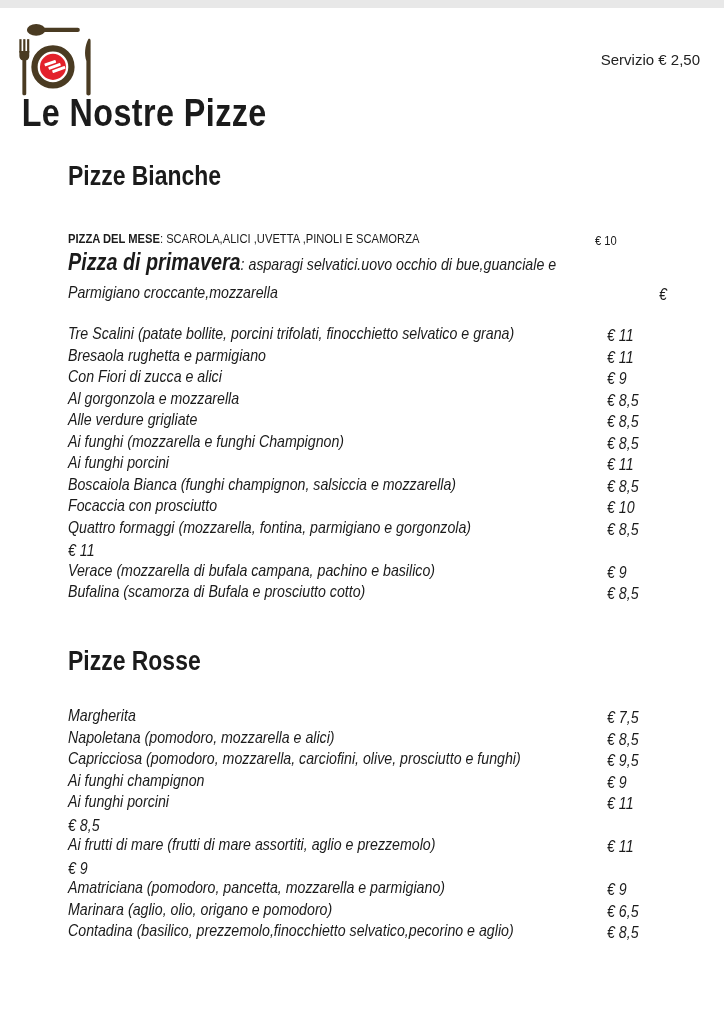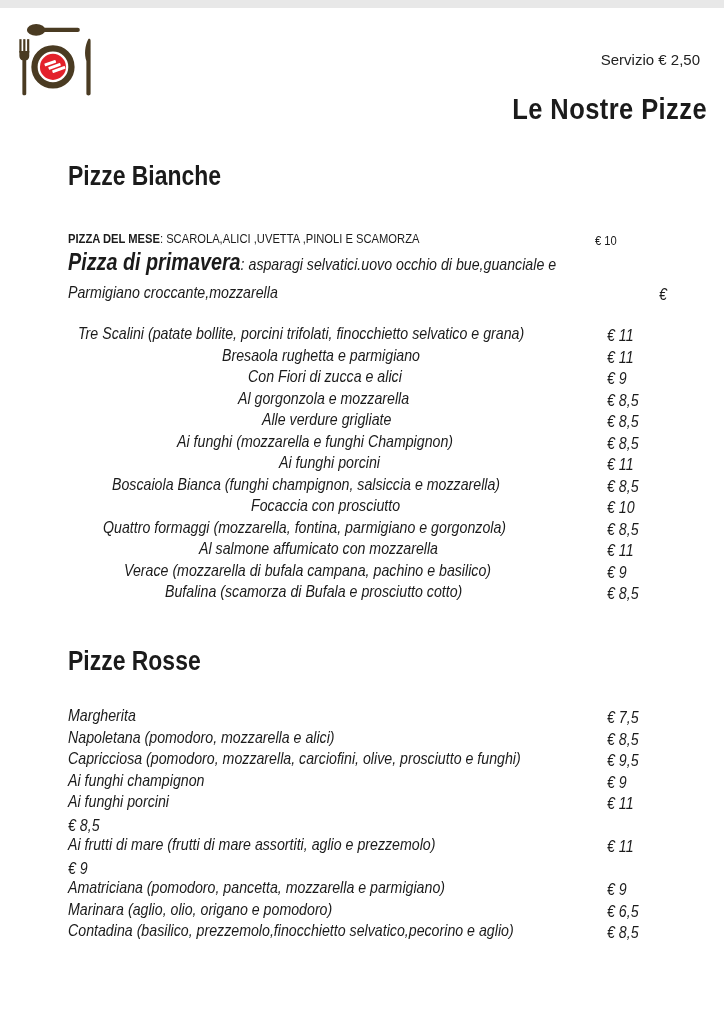--- a/index.html
+++ b/index.html
@@ -9,40 +9,40 @@
     font-family:"Liberation Sans", sans-serif; color:#1b1b1b;
   }
   
   .sc { display:inline-block; transform:scaleX(0.86); transform-origin:0 50%; white-space:nowrap; }
   .sc-c { display:inline-block; transform:scaleX(0.85); transform-origin:50% 50%; white-space:nowrap; }
 
   .logo { position:absolute; left:14px; top:11px; width:88px; height:84px; }
 
   .service { position:absolute; top:43px; right:24px; font-size:15px; color:#222; }
 
-  .title { position:absolute; top:84px; left:0; right:0; margin:0; text-align:right;
-           font-size:30px; font-weight:bold; letter-spacing:0.5px; }
+  .title { position:absolute; top:84px; left:0; right:0; margin:0; text-align:left;
+           font-size:38px; font-weight:bold; letter-spacing:0.5px; }
 
   .heading { position:absolute; left:68px; margin:0; font-size:27px; font-weight:bold; }
   .heading .sc { transform:scaleX(0.85); }
   .h-bianche { top:153px; }
   .h-rosse  { top:638px; }
 
   .specials { position:absolute; left:68px; top:218px; width:600px; }
   .sp-row1 { display:flex; line-height:24px; height:25px; font-size:13px;align-items:flex-end; }
   .sp-row1 .name { width:527px; flex:none; }
   .sp-row1 b { font-weight:bold; }
   .sp-row2 { line-height:23px; height:30px; font-style:italic; }
   .sp-row2 .big { font-weight:bold; font-size:23px; }
   .sp-row2 .rest { font-size:16.5px; }
   .sp-row3 { display:flex; line-height:22px; height:22px; font-style:italic; font-size:16.5px;justify-content:space-between; }
   .sp-row3 .name { width:539px; flex:none; }
 
   .list { position:absolute; left:68px; width:640px; }
-  .list-bianche { top:315px;text-align:center; }
+  .list-bianche { top:315px; }
   .list-rosse  { top:697px; }
   .row { display:flex; line-height:21.5px; height:21.5px; font-style:italic; font-size:16.5px; }
   .row .name { width:539px; flex:none; }
   .row .price, .sp-price { position:relative; top:2px; }
 </style>
 </head>
 <body>
 
 <div class="page">
 
@@ -124,21 +124,20 @@
       </div>
     <div class="row">
         <div class="name"><span class="sc">Focaccia con prosciutto</span></div>
         <div class="price"><span class="sc">€ 10</span></div>
       </div>
     <div class="row">
         <div class="name"><span class="sc">Quattro formaggi (mozzarella, fontina, parmigiano e gorgonzola)</span></div>
         <div class="price"><span class="sc">€ 8,5</span></div>
       </div>
     <div class="row">
-        <div class="name"><span class="sc">Al salmone affumicato con mozzarella</span></div>
         <div class="price"><span class="sc">€ 11</span></div>
       </div>
     <div class="row">
         <div class="name"><span class="sc">Verace (mozzarella di bufala campana, pachino e basilico)</span></div>
         <div class="price"><span class="sc">€ 9</span></div>
       </div>
     <div class="row">
         <div class="name"><span class="sc">Bufalina (scamorza di Bufala e prosciutto cotto)</span></div>
         <div class="price"><span class="sc">€ 8,5</span></div>
       </div>

